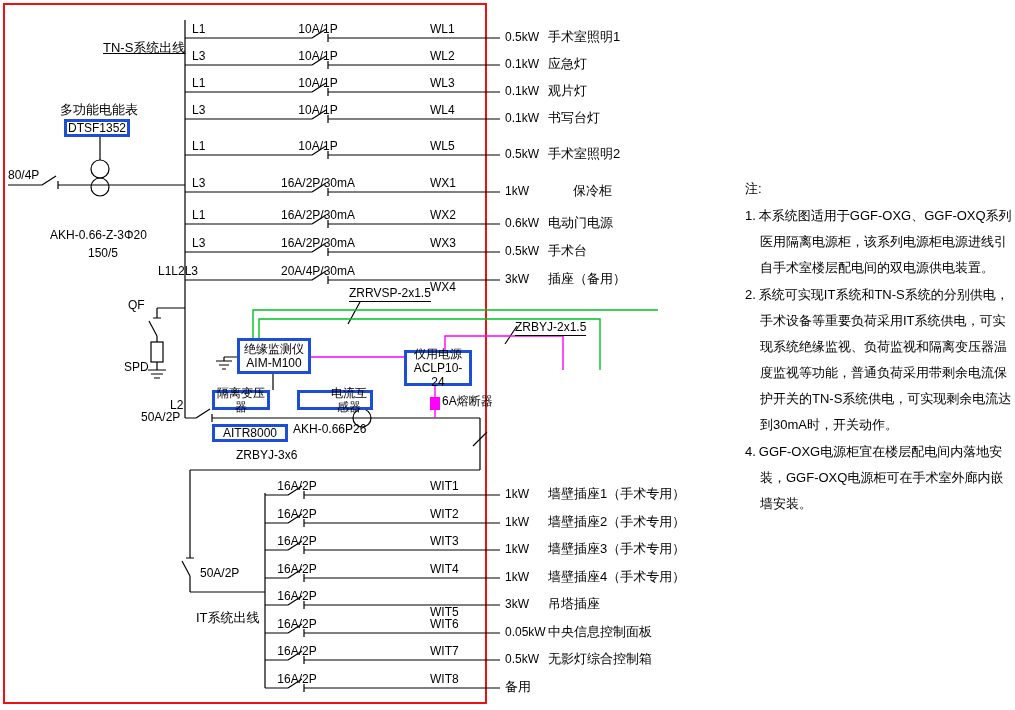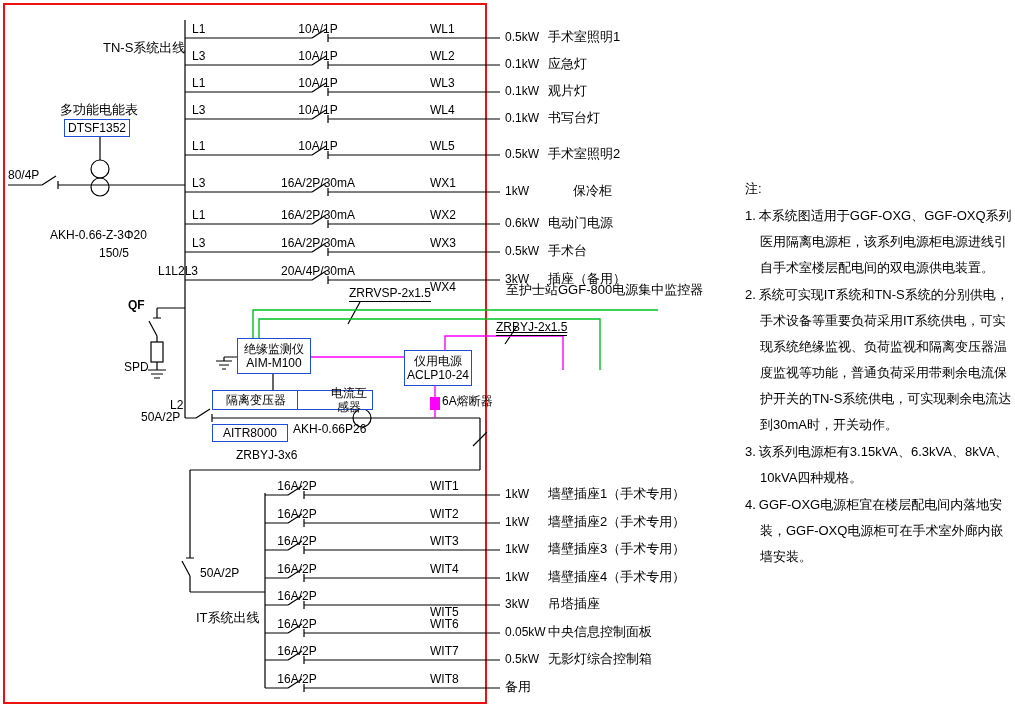--- a/index.html
+++ b/index.html
@@ -9,21 +9,21 @@
          border:2px solid var(--frame,#ee1111);box-sizing:border-box;}
   svg.wires{position:absolute;left:0;top:0;}
   .ln{stroke:#000;stroke-width:1.2;fill:none;}
   .gn{stroke:var(--monitor,#00c122);stroke-width:1.4;fill:none;}
   .mg{stroke:var(--signal,#ff00ff);stroke-width:1.4;fill:none;}
   .fuse-fill{fill:var(--signal,#ff00ff);stroke:none;}
   .lbl{position:absolute;font-size:12px;line-height:14px;white-space:nowrap;}
   .cn{font-size:13px;line-height:15px;}
   .ctr{text-align:center;}
   .und{border-bottom:1px solid #000;padding-bottom:1px;}
-  .box{position:absolute;border:1px solid #1d4ed8;background:#fff;display:flex;flex-direction:column;
+  .box{position:absolute;border:3px solid #1d4ed8;background:#fff;display:flex;flex-direction:column;
        align-items:center;justify-content:center;font-size:12px;line-height:14px;text-align:center;box-sizing:border-box;}
   .notes{position:absolute;left:745px;top:176px;width:270px;font-size:13px;line-height:26px;word-break:break-all;}
   .note-item{padding-left:15px;text-indent:-15px;margin-top:1px;}
   .note-num{padding-right:3px;}
 </style>
 </head>
 <body>
 
 <div class="stage">
 
@@ -60,42 +60,41 @@
       <path class="gn" d="M259 338V319H600V370"></path>
     </g>
     <g>
       <path class="mg" d="M310 357H404"></path>
       <path class="mg" d="M445 350V336H563V370"></path>
       <path class="mg" d="M435 386V418"></path>
       <rect class="fuse-fill" x="430" y="397" width="10" height="13"></rect>
     </g>
   </svg>
 
-  <div class="lbl cn" style="left:103px;top:40px;">TN-S系统出线</div>
+  <div class="lbl cn" style="left:103px;top:40px;text-decoration:underline;">TN-S系统出线</div>
   <div class="lbl cn" style="left:60px;top:102px;">多功能电能表</div>
   <div class="box" style="left:64px;top:119px;width:66px;height:18px;">
       <span>DTSF1352</span>
     </div>
   <div class="lbl" style="left:8px;top:168px;">80/4P</div>
   <div class="lbl" style="left:50px;top:228px;">AKH-0.66-Z-3Φ20</div>
-  <div class="lbl" style="left:88px;top:246px;margin-left:11px;">150/5</div>
-  <div class="lbl" style="left:128px;top:298px;font-weight:bold;">QF</div>
+  <div class="lbl" style="left:88px;top:246px;">150/5</div>
+  <div class="lbl" style="left:128px;top:298px;">QF</div>
   <div class="lbl" style="left:124px;top:360px;">SPD</div>
   <div class="lbl und" style="left:349px;top:286px;">ZRRVSP-2x1.5</div>
-  <div class="lbl cn" style="left:506px;top:282px;">至护士站GGF-800电源集中监控器</div>
-  <div class="lbl und" style="left:496px;top:320px;text-decoration:underline;">ZRBYJ-2x1.5</div>
+  <div class="lbl und" style="left:515px;top:320px;">ZRBYJ-2x1.5</div>
   <div class="box" style="left:237px;top:338px;width:74px;height:36px;">
       <span>绝缘监测仪</span>
       <span>AIM-M100</span>
     </div>
   <div class="box" style="left:404px;top:350px;width:68px;height:36px;">
       <span>仪用电源</span>
       <span>ACLP10-24</span>
     </div>
-  <div class="box" style="left:212px;top:390px;width:88px;height:20px;">
+  <div class="box" style="left:212px;top:390px;width:58px;height:20px;">
       <span>隔离变压器</span>
     </div>
   <div class="box" style="left:212px;top:424px;width:76px;height:18px;">
       <span>AITR8000</span>
     </div>
   <div class="box" style="left:297px;top:390px;width:76px;height:20px;padding-left:28px;">
       <span>电流互感器</span>
     </div>
   <div class="lbl" style="left:293px;top:422px;">AKH-0.66P26</div>
   <div class="lbl" style="left:442px;top:394px;">6A熔断器</div>
@@ -196,17 +195,16 @@
 
   <div class="lbl ctr" style="left:252px;top:672px;width:90px;">16A/2P</div>
   <div class="lbl" style="left:430px;top:672px;">WIT8</div>
   <div class="lbl" style="left:505px;top:680px;"></div>
   <div class="lbl cn" style="left:505px;top:679px;">备用</div>
 
   <div class="notes">
     <div>注:</div>
     <div class="note-item"><span class="note-num">1.</span><span>本系统图适用于GGF-OXG、GGF-OXQ系列医用隔离电源柜，该系列电源柜电源进线引自手术室楼层配电间的双电源供电装置。</span></div>
     <div class="note-item"><span class="note-num">2.</span><span>系统可实现IT系统和TN-S系统的分别供电，手术设备等重要负荷采用IT系统供电，可实现系统绝缘监视、负荷监视和隔离变压器温度监视等功能，普通负荷采用带剩余电流保护开关的TN-S系统供电，可实现剩余电流达到30mA时，开关动作。</span></div>
-    <div class="note-item"><span class="note-num">3.</span><span>该系列电源柜有3.15kVA、6.3kVA、8kVA、10kVA四种规格。</span></div>
     <div class="note-item"><span class="note-num">4.</span><span>GGF-OXG电源柜宜在楼层配电间内落地安装，GGF-OXQ电源柜可在手术室外廊内嵌墙安装。</span></div>
   </div>
 
 </div>
 
 </body></html>

